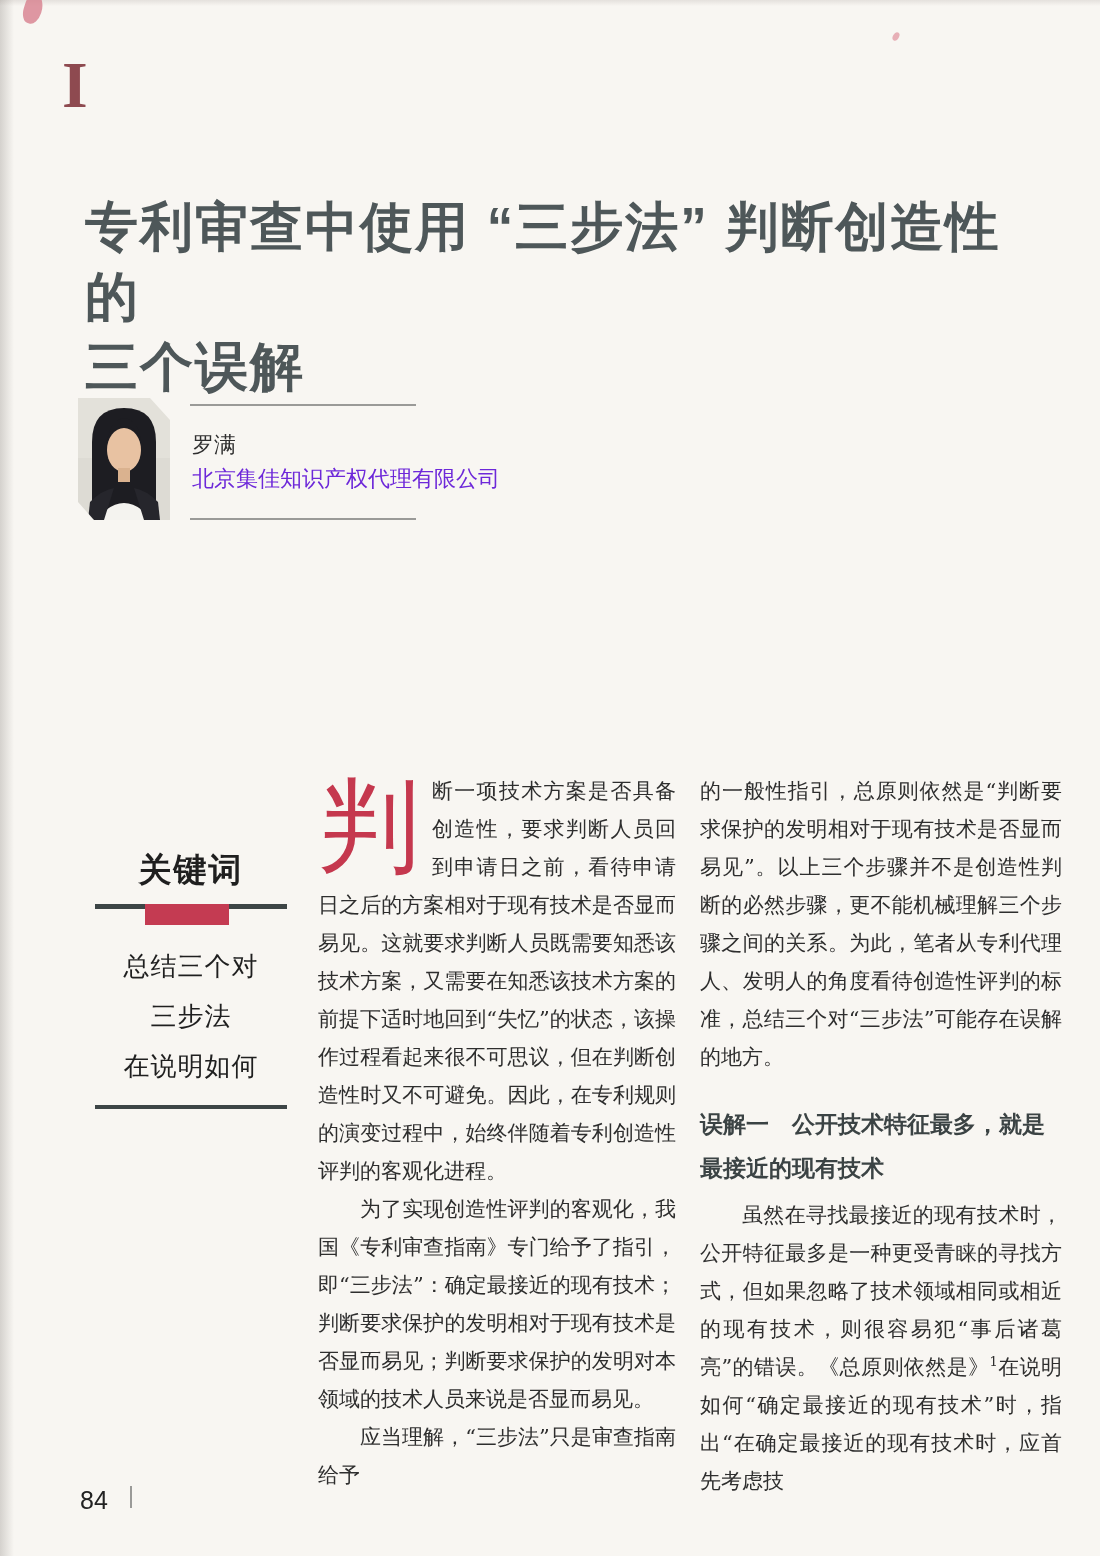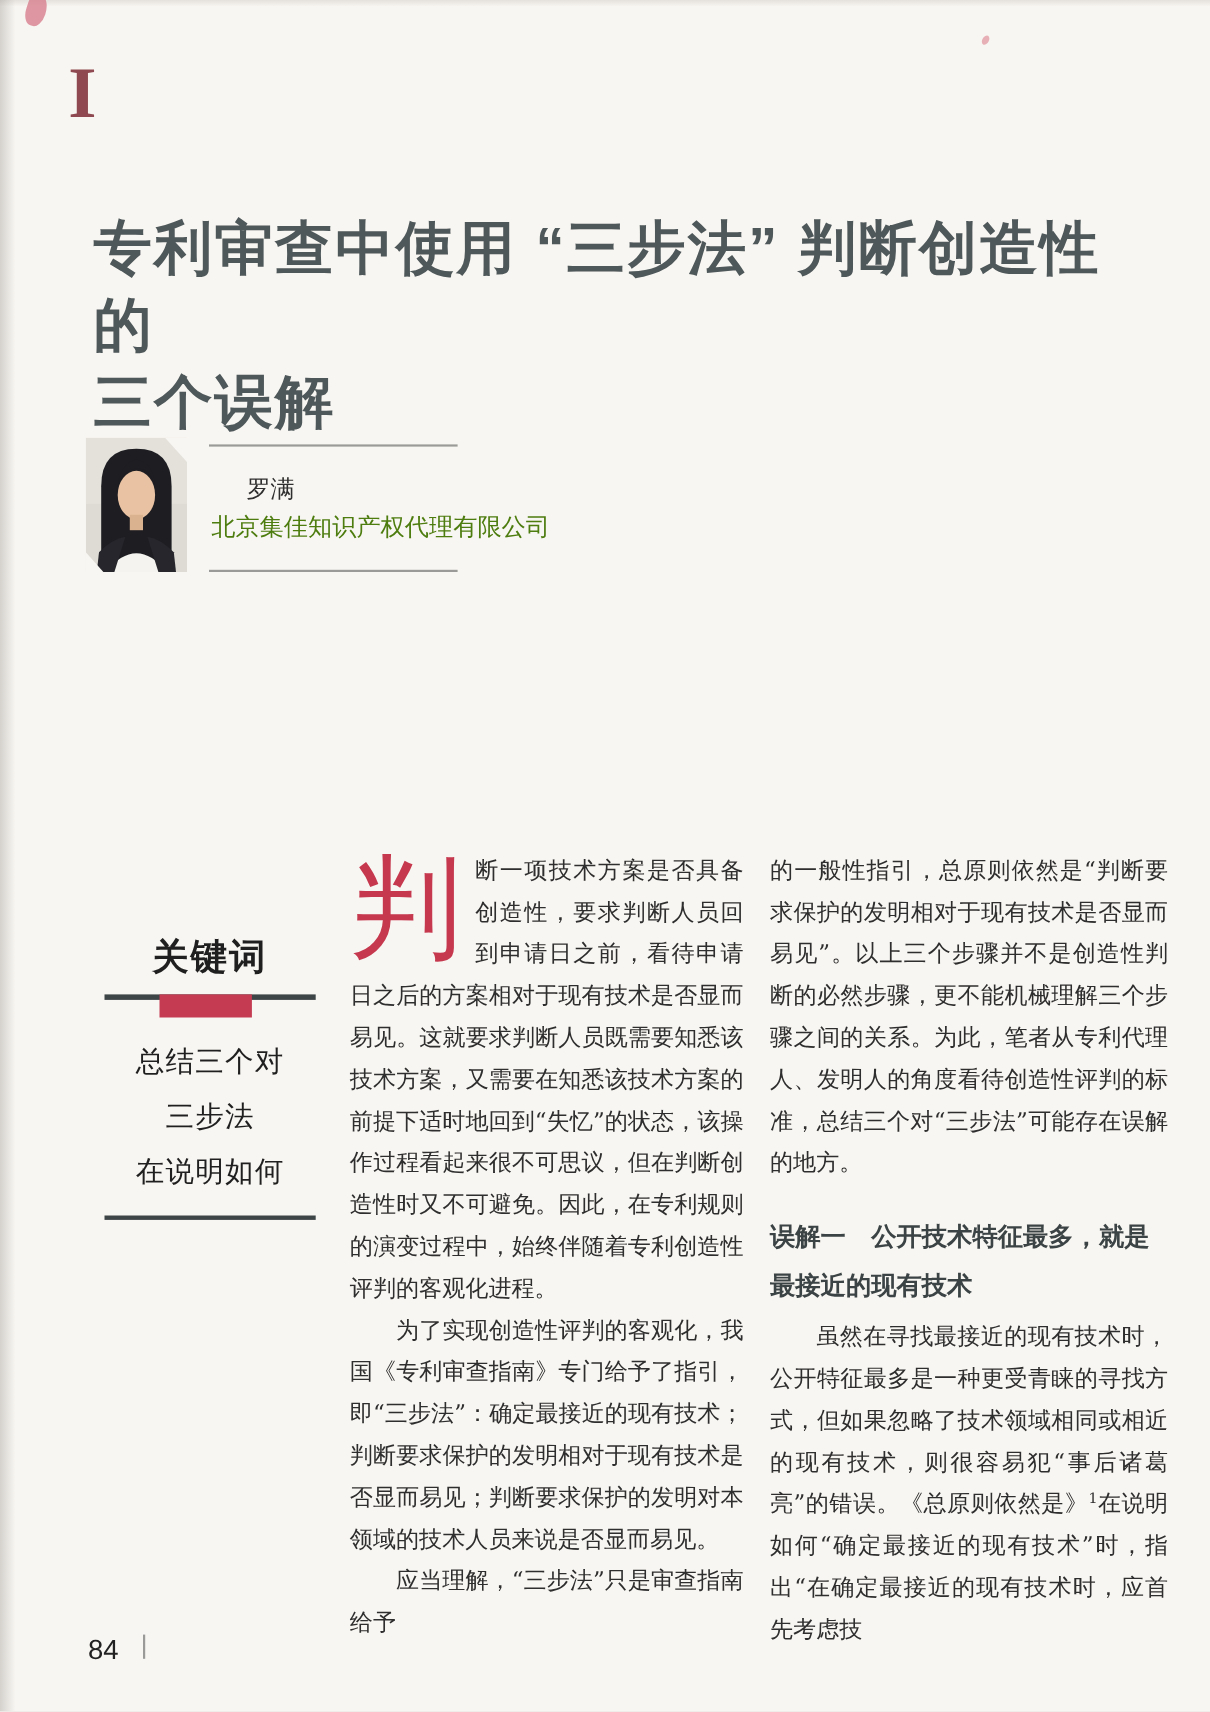--- a/index.html
+++ b/index.html
@@ -68,26 +68,26 @@
   .author-photo{
     position:absolute; left:78px; top:398px; width:92px; height:122px;
   }
   .author-photo svg{ display:block; width:100%; height:100%; }
   .author-rule{ position:absolute; height:2px; background:#9a9a98; }
   .author-rule.top{ left:190px; top:404px; width:226px; }
   .author-rule.bottom{ left:190px; top:518px; width:226px; }
   .author-name{
     position:absolute; left:192px; top:430px;
     font-family:Liberation Sans, sans-serif;
-    font-size:22px; color:#2f2f2f;margin-left:32px;
+    font-size:22px; color:#2f2f2f;
   }
   .author-affiliation{
     position:absolute; left:192px; top:464px;
     font-family:"Liberation Sans","DejaVu Sans",sans-serif;
-    font-size:22px; color:#4d7c0f;
+    font-size:22px; color:#6d28d9;
   }
 
   
   .keywords{
     position:absolute; left:95px; top:848px; width:192px;
     text-align:center;
   }
   .keywords .kw-heading{
     font-family:"DejaVu Serif","Liberation Serif",serif;
     font-weight:bold; font-size:33px; color:#1f1f1f; letter-spacing:2px;

